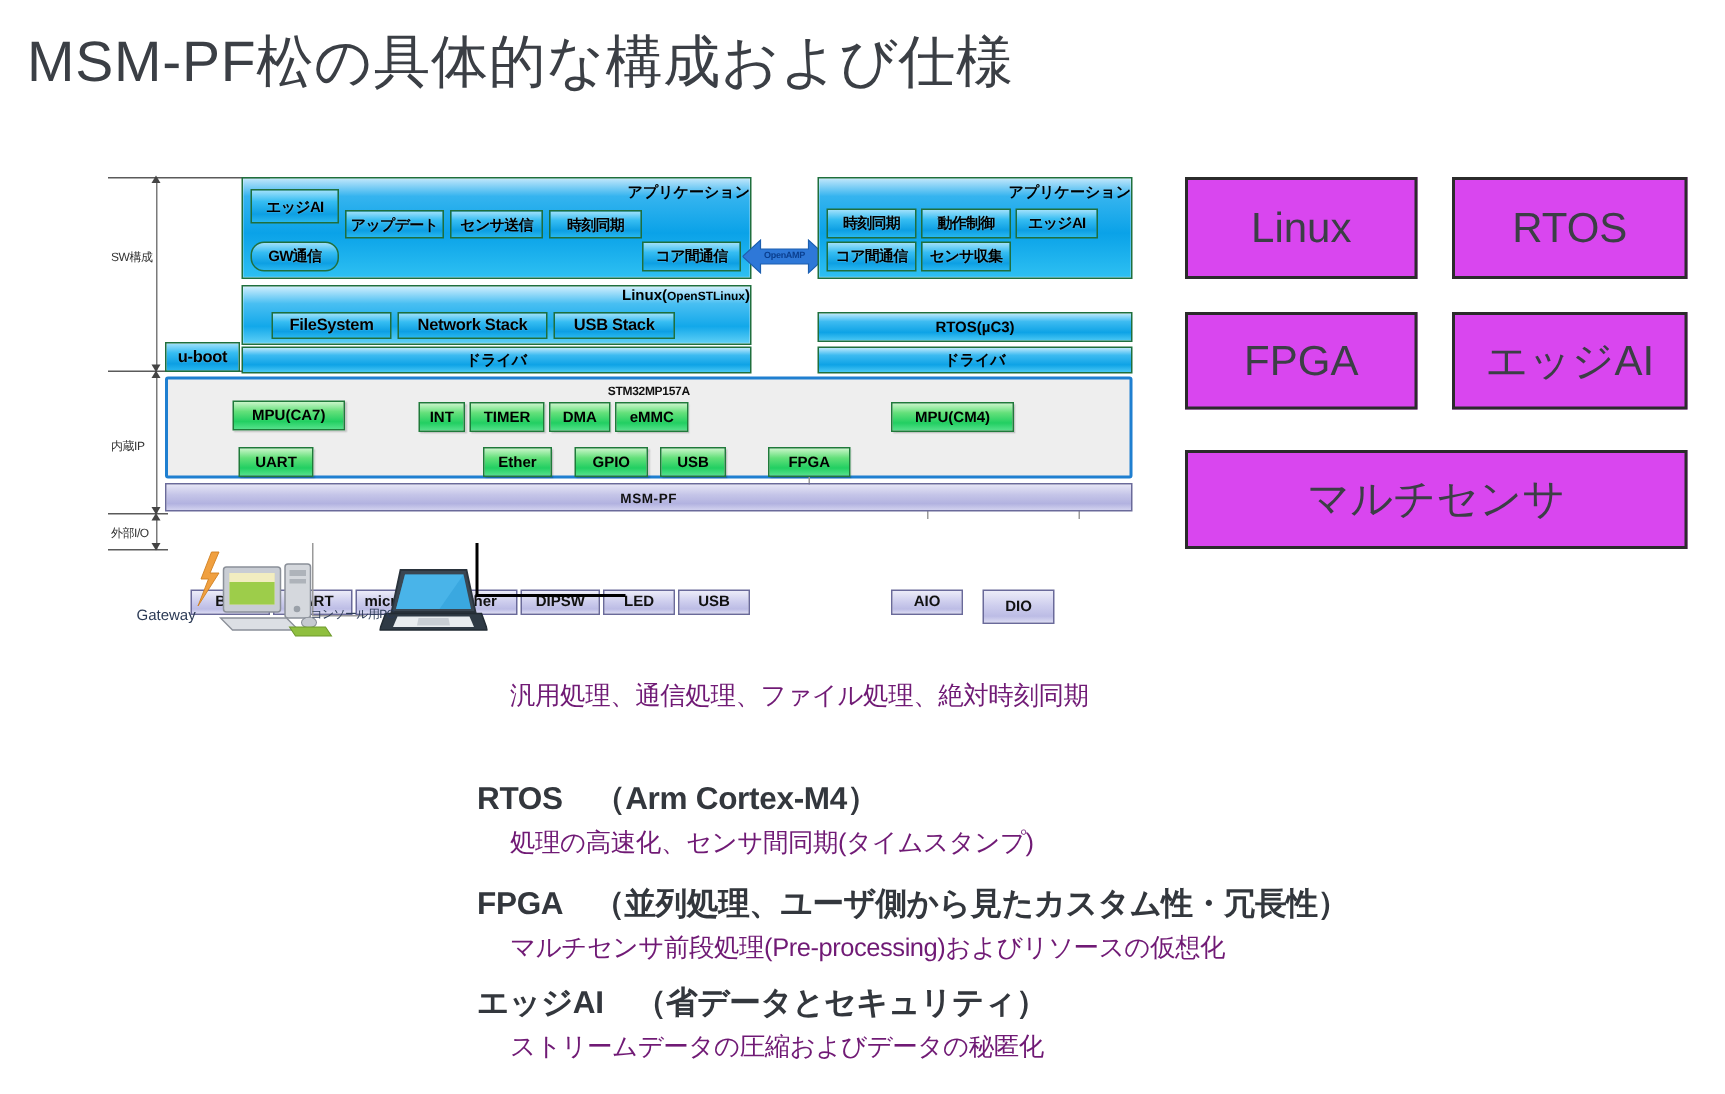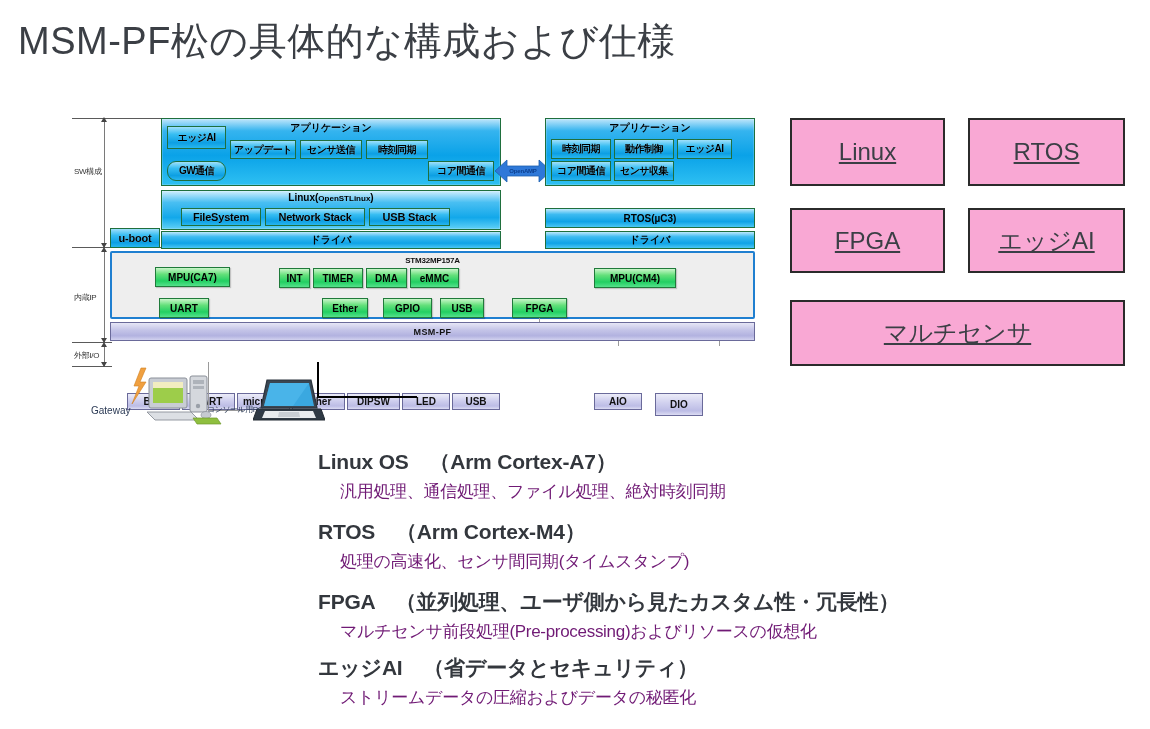--- a/index.html
+++ b/index.html
@@ -39,21 +39,21 @@
     position: absolute;
     background: linear-gradient(180deg,#bfe6fb 0%,#35b4ef 18%,#0aa2e8 55%,#2ec0f2 100%);
     border: 1.5px solid #1f6f3d;
     box-shadow: 0 0 0 0.5px rgba(255,255,255,.35) inset;
   }
   .bluepanel.lite {
     background: linear-gradient(180deg,#cfeefd 0%,#49bff2 30%,#12a8ea 70%,#5fd0f6 100%);
   }
   .panel-title {
     position: absolute; left: 0; right: 0; top: 2px;
-    text-align: center; font-size: 10px; font-weight: 700; color: #000;
+    text-align: right; font-size: 10px; font-weight: 700; color: #000;
     white-space: nowrap;
   }
   .panel-title .small { font-size: 8px; }
 
   .bbox {
     position: absolute;
     background: linear-gradient(180deg,#9fe0fb 0%,#36bdf2 35%,#0d9fe3 75%,#27b6ef 100%);
     border: 1.2px solid #1f6f3d;
     color: #000; font-size: 10px; font-weight: 700;
     display: flex; align-items: center; justify-content: center;
@@ -133,23 +133,23 @@
   .wire.thin { background: #9a9a9a; }
 
   
   .gw-label, .pc-label {
     position: absolute; font-size: 10px; color: #2b3a55; white-space: nowrap;
   }
   .pc-label { font-size: 8px; letter-spacing: -0.5px; }
 
   
   .featbox {
-    position: absolute; border: 2px solid #2b2b2b; background: #f9a8d4;
-    display: flex; align-items: center; justify-content: center;
-    font-size: 24px; color: #3b3f45; white-space: nowrap; text-decoration: underline;
+    position: absolute; border: 2px solid #2b2b2b; background: #d946ef;
+    display: flex; align-items: center; justify-content: center;
+    font-size: 28px; color: #3b3f45; white-space: nowrap;
   }
 
   
   .spec { position: absolute; left: 318px; }
   .spec-head {
     font-size: 21px; font-weight: 700; color: #33373d;
     white-space: nowrap; letter-spacing: -0.2px;
   }
   .spec-sub {
     font-size: 17px; color: #701a75; white-space: nowrap;
@@ -300,21 +300,20 @@
     <div class="pc-label" style="left:207px; top:404px;">コンソール用PC</div>
   </div>
 
   <div class="featbox" style="left:790px; top:118px; width:155px; height:68px;">Linux</div>
   <div class="featbox" style="left:968px; top:118px; width:157px; height:68px;">RTOS</div>
   <div class="featbox" style="left:790px; top:208px; width:155px; height:65px;">FPGA</div>
   <div class="featbox" style="left:968px; top:208px; width:157px; height:65px;">エッジAI</div>
   <div class="featbox" style="left:790px; top:300px; width:335px; height:66px;">マルチセンサ</div>
 
   <div class="spec" style="top:448px;">
-    <div class="spec-head">Linux OS　（Arm Cortex-A7）</div>
     <div class="spec-sub">汎用処理、通信処理、ファイル処理、絶対時刻同期</div>
   </div>
   <div class="spec" style="top:518px;">
     <div class="spec-head">RTOS　（Arm Cortex-M4）</div>
     <div class="spec-sub">処理の高速化、センサ間同期(タイムスタンプ)</div>
   </div>
   <div class="spec" style="top:654px;">
     <div class="spec-head">エッジAI　（省データとセキュリティ）</div>
     <div class="spec-sub">ストリームデータの圧縮およびデータの秘匿化</div>
   </div>

